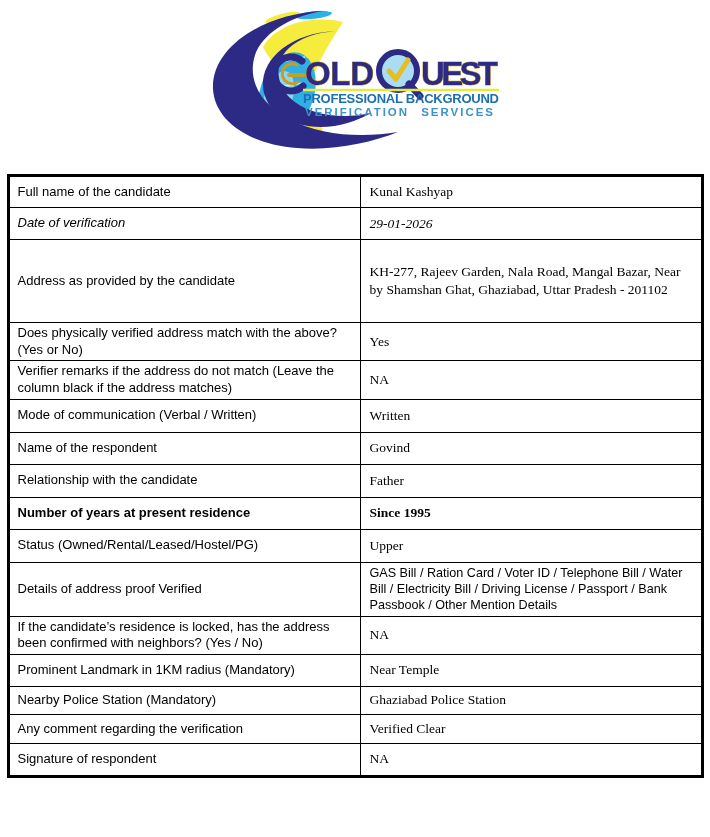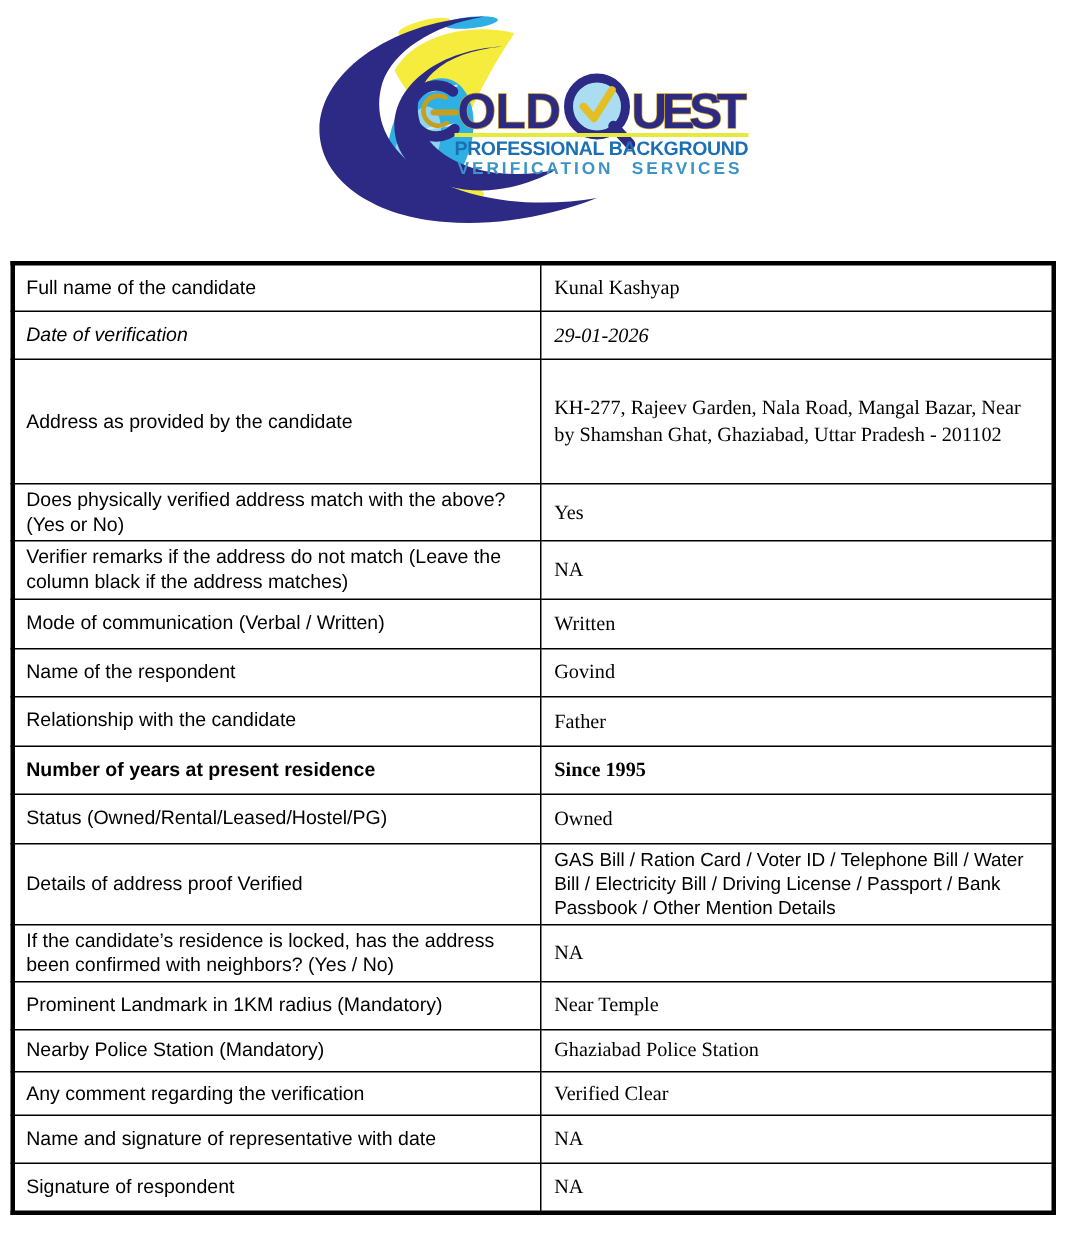--- a/index.html
+++ b/index.html
@@ -121,21 +121,21 @@
       <tr style="height: 33px;">
         <td class="label-cell">Relationship with the candidate</td>
         <td class="value-cell">Father</td>
       </tr>
       <tr style="height: 32px; font-weight: bold;">
         <td class="label-cell">Number of years at present residence</td>
         <td class="value-cell">Since 1995</td>
       </tr>
       <tr style="height: 33px;">
         <td class="label-cell">Status (Owned/Rental/Leased/Hostel/PG)</td>
-        <td class="value-cell">Owned</td>
+        <td class="value-cell">Upper</td>
       </tr>
       <tr style="height: 51px;">
         <td class="label-cell">Details of address proof Verified</td>
         <td class="value-cell sans">GAS Bill / Ration Card / Voter ID / Telephone Bill / Water Bill / Electricity Bill / Driving License / Passport / Bank Passbook / Other Mention Details</td>
       </tr>
       <tr style="height: 33px;">
         <td class="label-cell">If the candidate’s residence is locked, has the address been confirmed with neighbors? (Yes / No)</td>
         <td class="value-cell">NA</td>
       </tr>
       <tr style="height: 32px;">
@@ -143,22 +143,18 @@
         <td class="value-cell">Near Temple</td>
       </tr>
       <tr style="height: 28px;">
         <td class="label-cell">Nearby Police Station (Mandatory)</td>
         <td class="value-cell">Ghaziabad Police Station</td>
       </tr>
       <tr style="height: 29px;">
         <td class="label-cell">Any comment regarding the verification</td>
         <td class="value-cell">Verified Clear</td>
       </tr>
-      <tr style="height: 32px;">
-        <td class="label-cell">Name and signature of representative with date</td>
-        <td class="value-cell">NA</td>
-      </tr>
       <tr style="height: 33px; padding-left: 48px;">
         <td class="label-cell">Signature of respondent</td>
         <td class="value-cell">NA</td>
       </tr>
     </tbody>
 </table>
 
 </body></html>

